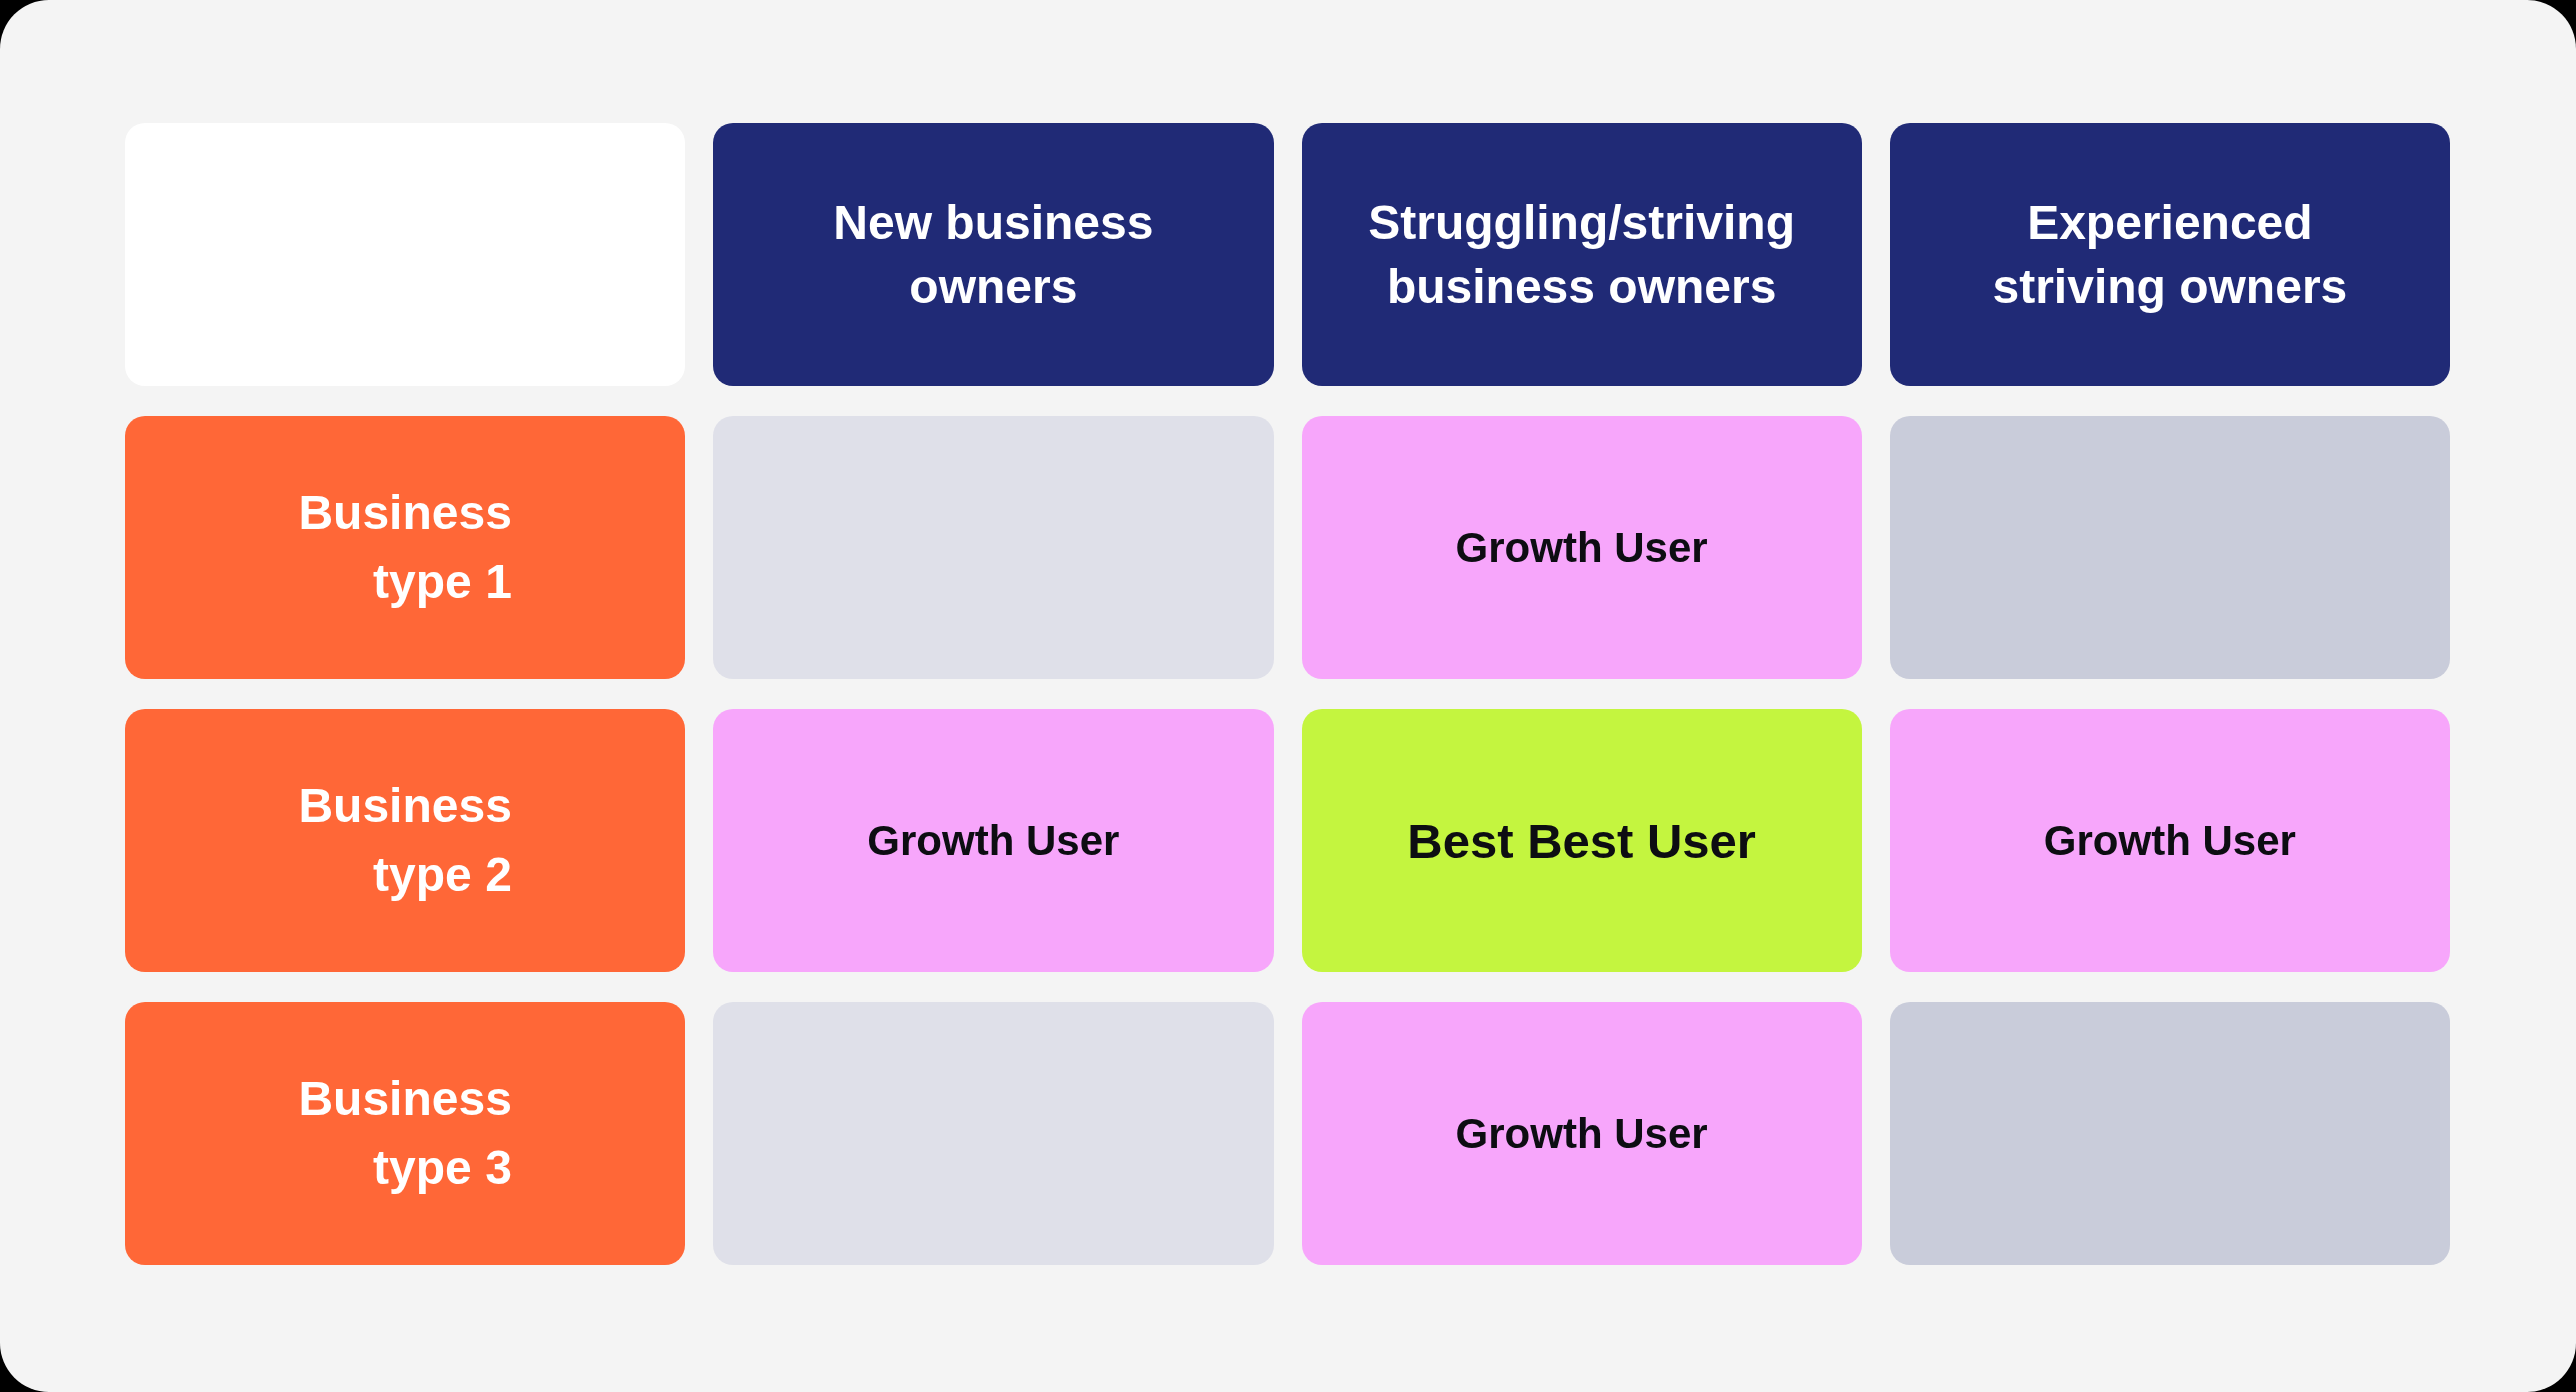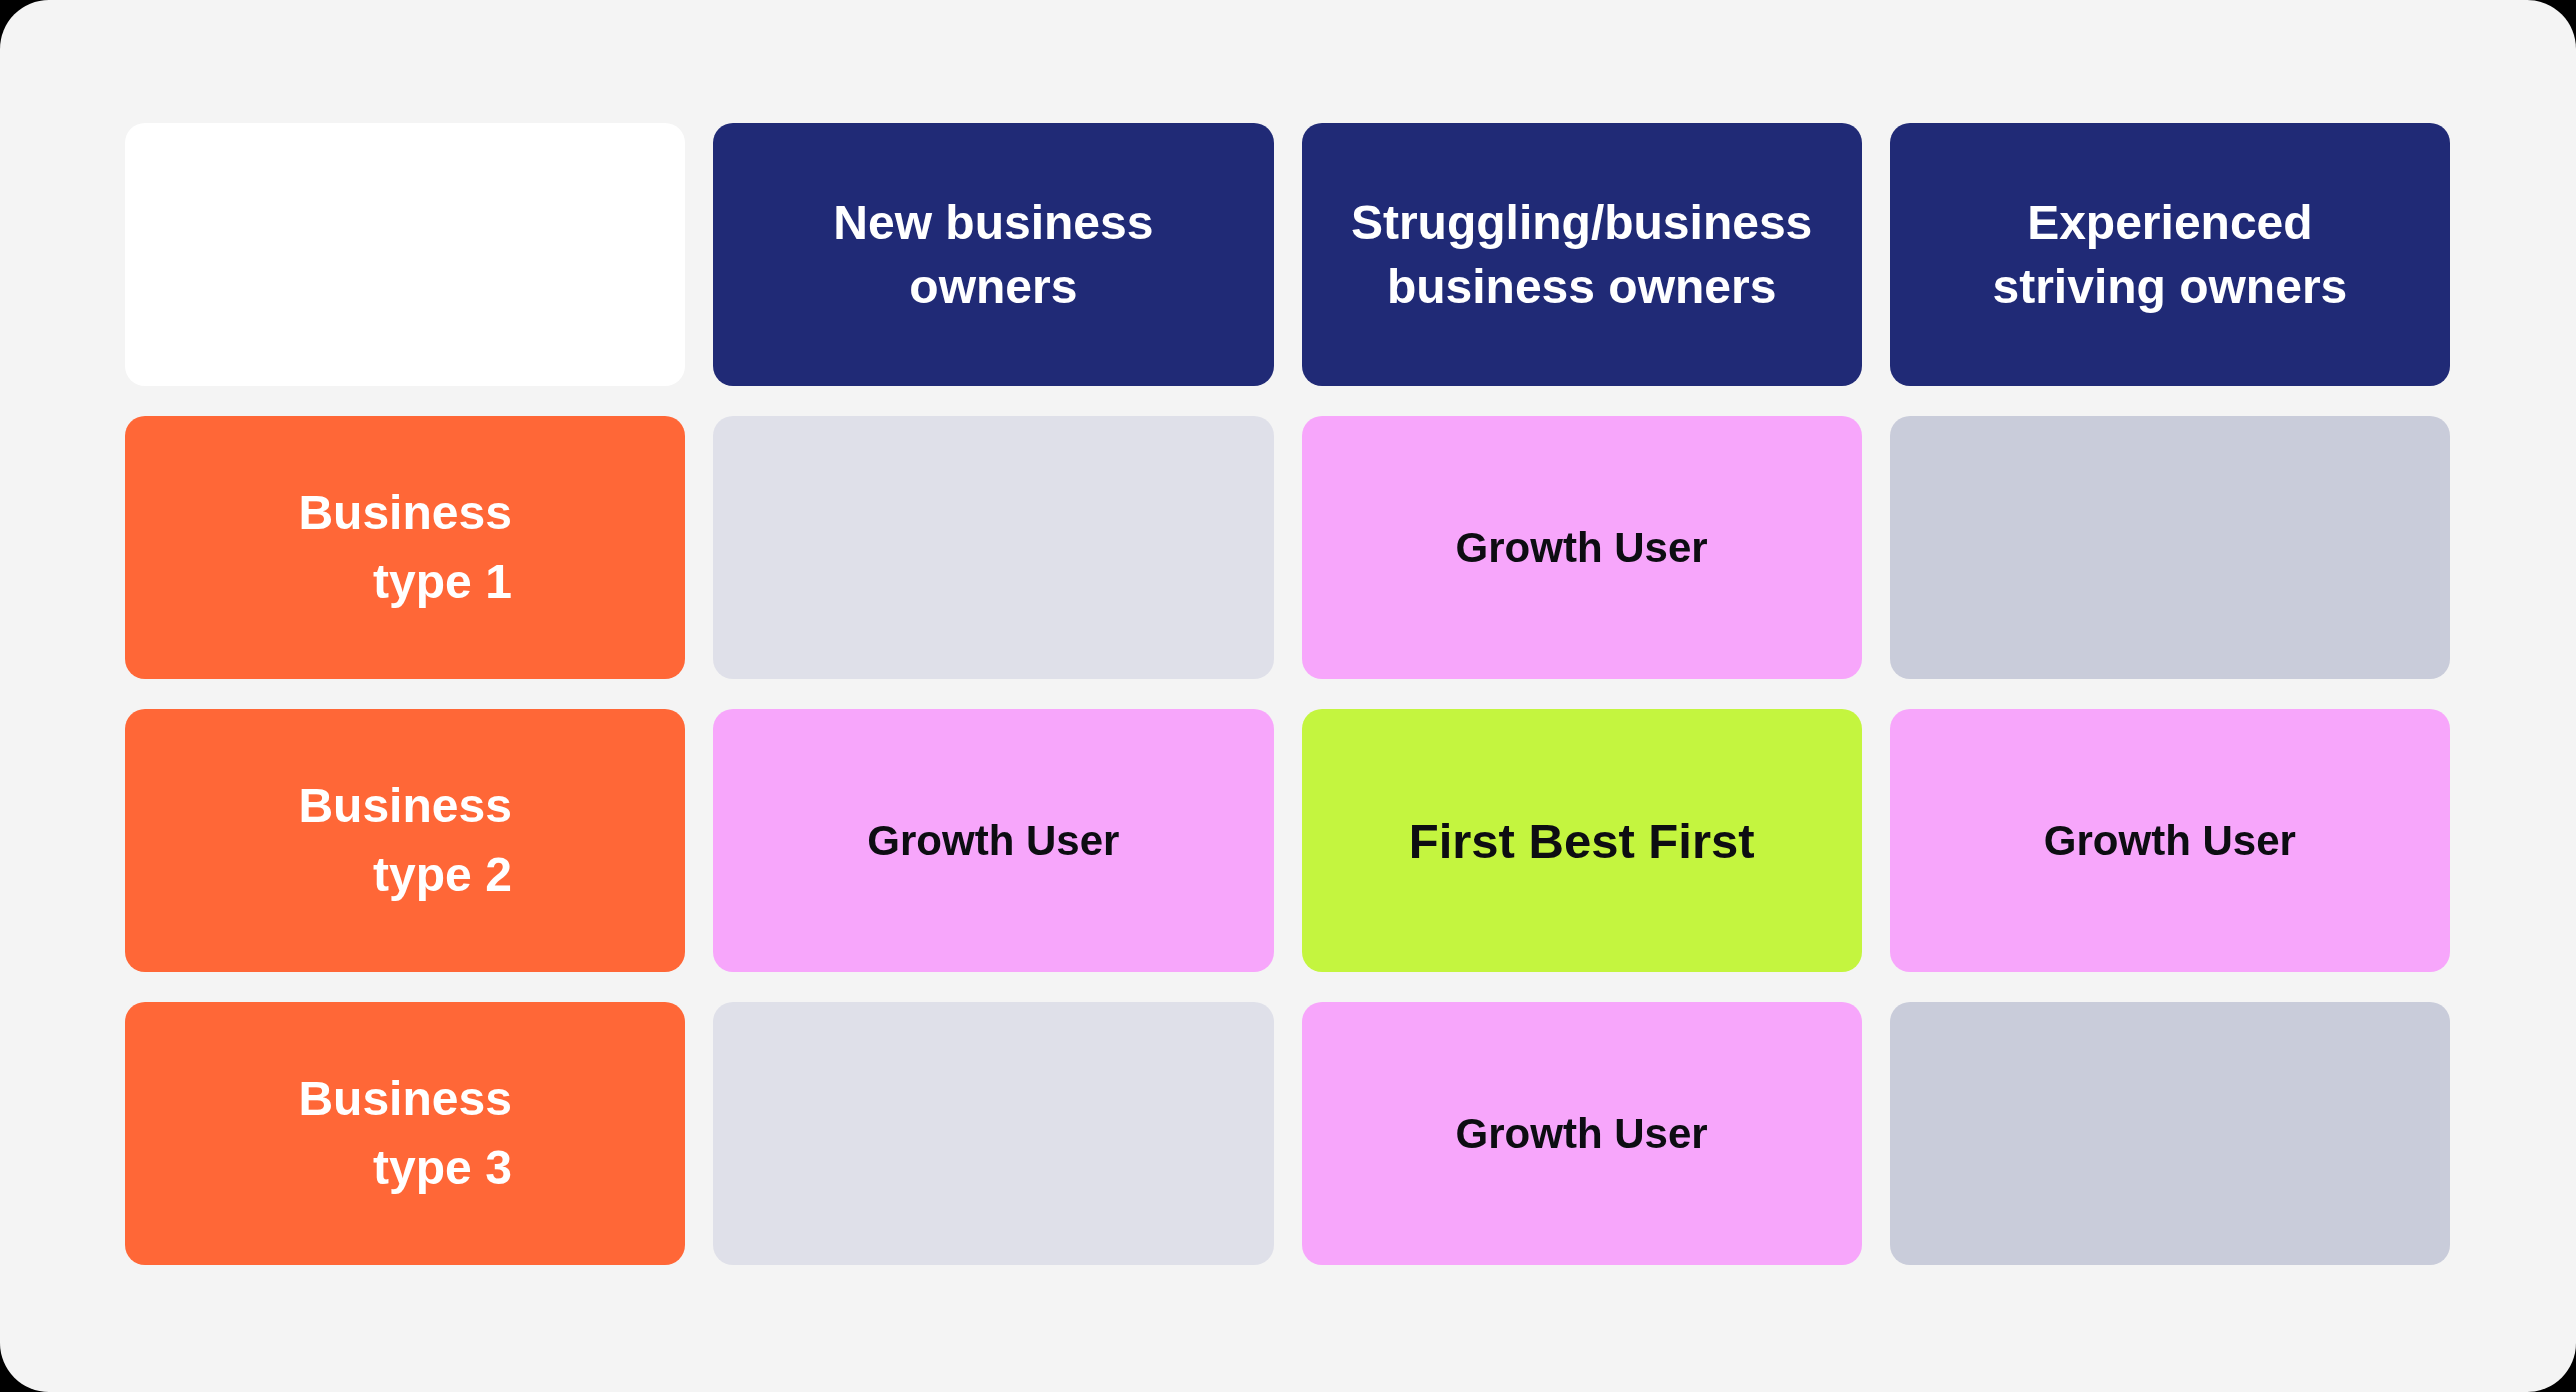--- a/index.html
+++ b/index.html
@@ -49,35 +49,35 @@
 </style>
 </head>
 <body>
 
 <div class="canvas">
   <div class="matrix">
 
     <div class="cell corner"></div>
     <div class="cell header">New business
 owners</div>
-    <div class="cell header">Struggling/business
+    <div class="cell header">Struggling/striving
 business owners</div>
     <div class="cell header">Experienced
 striving owners</div>
 
     <div class="cell rowlabel">Business
 type 1</div>
     <div class="cell empty-light"></div>
     <div class="cell pink">Growth User</div>
     <div class="cell empty-dark"></div>
 
     <div class="cell rowlabel">Business
 type 2</div>
     <div class="cell pink">Growth User</div>
-    <div class="cell lime">First Best First</div>
+    <div class="cell lime">Best Best User</div>
     <div class="cell pink">Growth User</div>
 
     <div class="cell rowlabel">Business
 type 3</div>
     <div class="cell empty-light"></div>
     <div class="cell pink">Growth User</div>
     <div class="cell empty-dark"></div>
 
   </div>
 </div>

